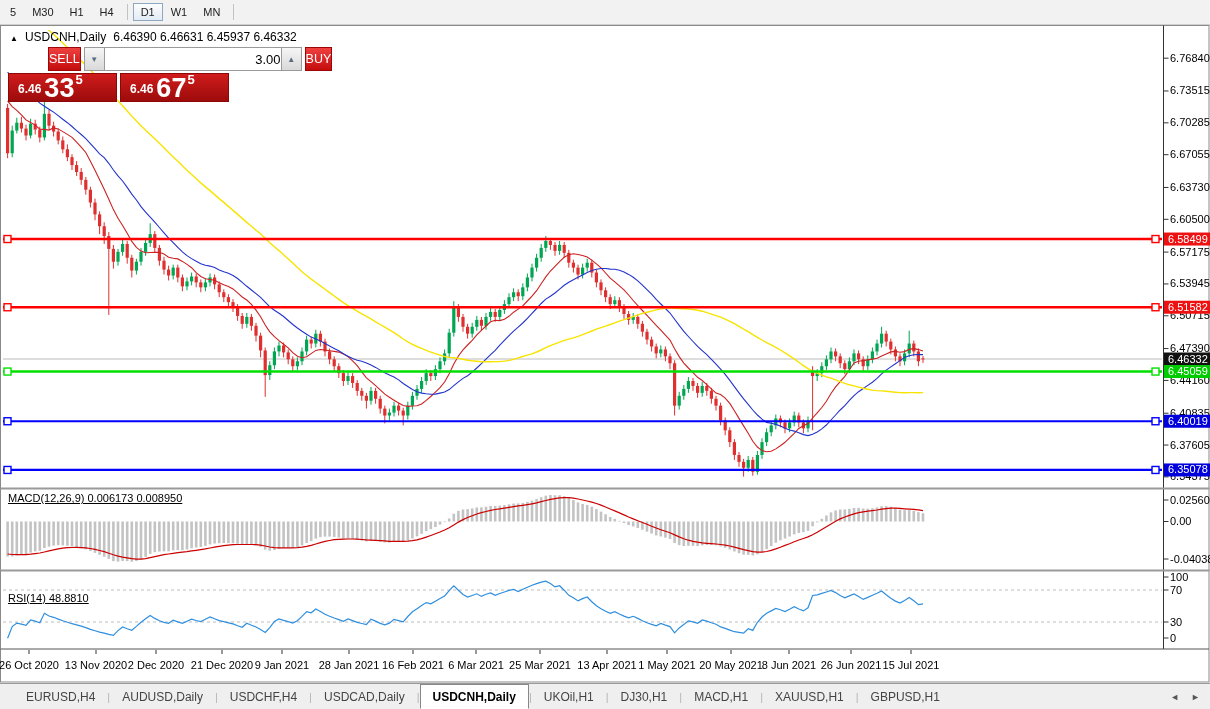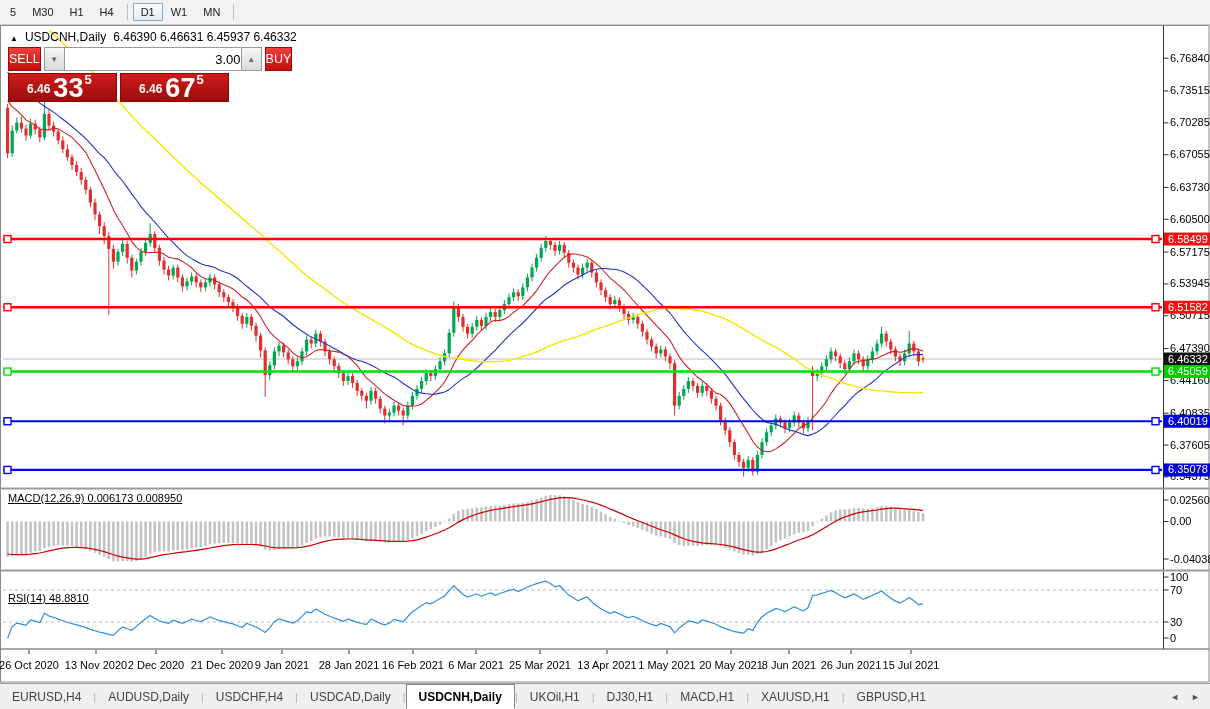--- a/index.html
+++ b/index.html
@@ -11,39 +11,39 @@
     border-bottom:1px solid #cfcfcf;display:flex;align-items:center;padding-left:2px;z-index:4;box-sizing:border-box;}
   .tf-btn{padding:2px 7px;font-size:11px;color:#222;border:1px solid transparent;cursor:default;}
   .tf-btn.active{background:linear-gradient(#fdfdfd,#e2ebf5);border:1px solid #8fa8c0;}
   .tf-sep{width:1px;height:16px;background:#c2c2c2;margin:0 5px;}
   
   .chart-title{position:absolute;left:10px;top:30px;font-size:12px;color:#000;z-index:3;
     display:flex;gap:7px;align-items:baseline;}
   .chart-title .arr{font-size:8px;}
   
   .trade-widget{position:absolute;left:8px;top:47px;width:221px;z-index:3;}
-  .tw-top{display:flex;height:24px;}
+  .tw-top{display:flex;height:24px;margin-left:40px;}
   .btn-sell,.btn-buy{width:53px;color:#fff;font-size:12.5px;background:linear-gradient(#ef4040,#c40d0d);
     border:1px solid #9c0606;display:flex;align-items:center;justify-content:center;cursor:default;}
   .spin{display:flex;flex:1;margin:0 3px;}
   .spin-btn{width:19px;background:linear-gradient(#f6f6f6,#d9d9d9);border:1px solid #9a9a9a;
     color:#5a6b80;font-size:8px;display:flex;align-items:center;justify-content:center;cursor:default;}
   .vol-input{flex:1;min-width:0;border:1px solid #9a9a9a;border-left:none;border-right:none;
     text-align:right;font-size:13px;padding:0;outline:none;background:#fff;color:#000;}
   .tw-prices{display:flex;margin-top:2px;gap:3px;}
   .price-panel{flex:1;height:29px;background:linear-gradient(#d01c1c,#9d0b0b);color:#fff;
     display:flex;align-items:flex-end;padding:0 3px 2px 9px;border:1px solid #8e0707;box-sizing:border-box;}
-  .pp-small{font-size:12px;font-weight:700;margin:0 3px 3px 9px;}
+  .pp-small{font-size:12px;font-weight:700;margin:0 3px 3px 0;}
   .pp-big{font-size:27px;font-weight:700;line-height:0.82;text-align:center;}
   .pp-sup{font-size:13px;font-weight:700;margin:0 0 12px 1px;}
   
   .panel-label{position:absolute;left:8px;font-size:11px;color:#000;z-index:3;text-decoration:underline;}
   
   .tab-bar{position:absolute;left:0;bottom:0;width:1210px;height:26px;background:#efefef;
-    border-top:1px solid #9b9b9b;display:flex;align-items:stretch;
+    border-top:1px solid #9b9b9b;display:flex;align-items:stretch;padding-left:14px;
     font-size:12px;color:#444;z-index:4;box-sizing:border-box;}
   .tab{display:flex;align-items:center;padding:0 12px;cursor:default;white-space:nowrap;}
   .tab.active{background:#fff;border:1px solid #878787;border-bottom:1px solid #fff;color:#000;font-weight:700;}
   .tab-div{align-self:center;color:#b5b5b5;font-size:11px;}
   .tab-arrows{margin-left:auto;display:flex;gap:12px;align-items:center;padding-right:10px;color:#555;font-size:9px;}
 </style>
 </head>
 <body>
 
 <div class="screen">

